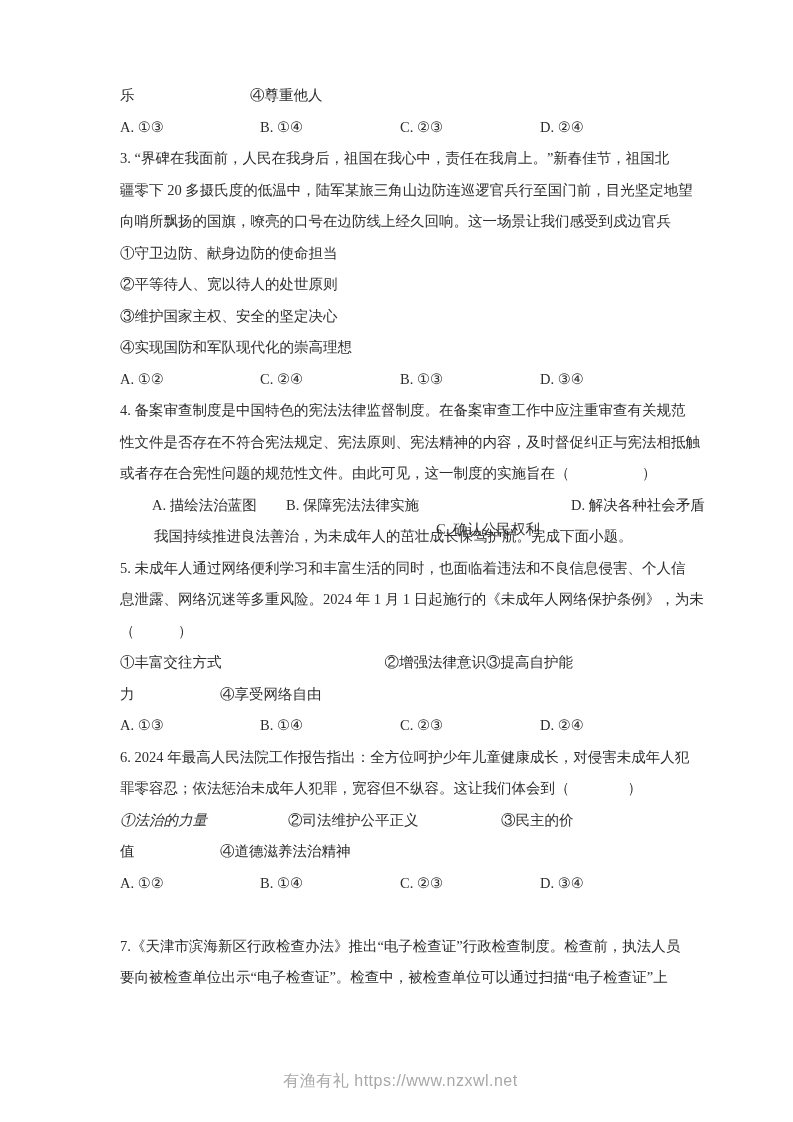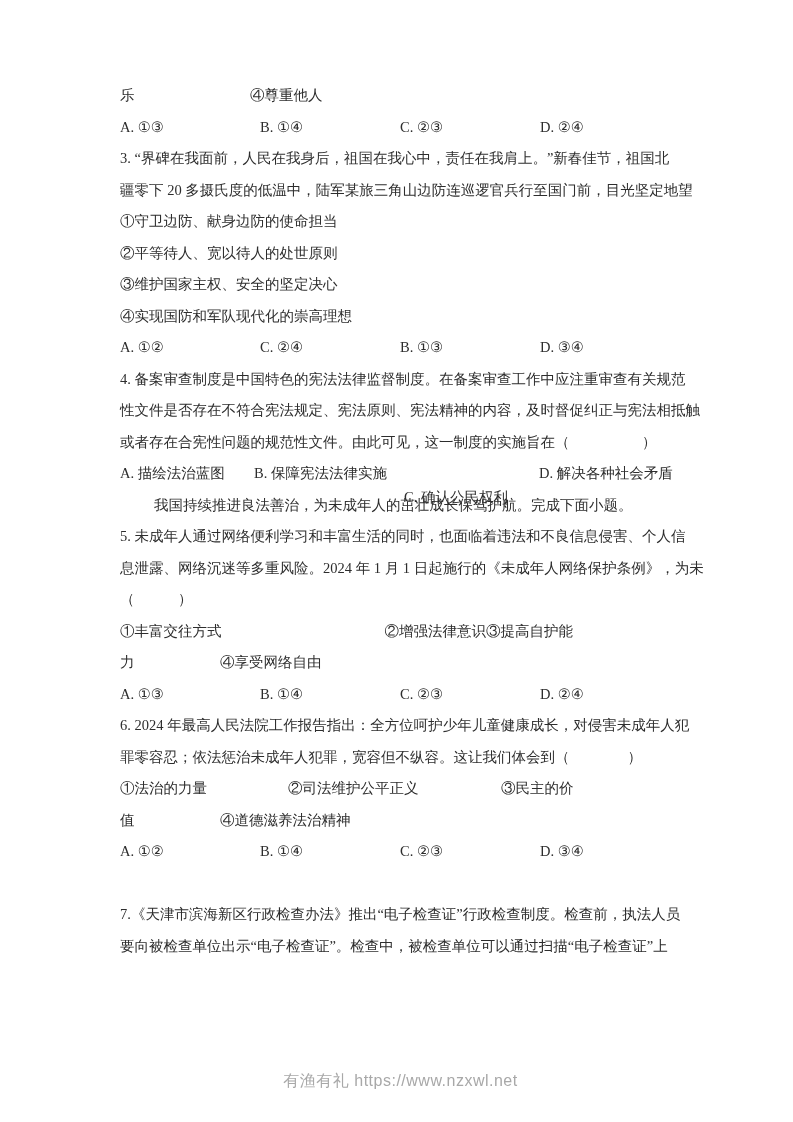--- a/index.html
+++ b/index.html
@@ -9,28 +9,28 @@
     font-family:"Liberation Serif","DejaVu Serif",serif;
     color:#2d2d2d;
     font-size:14.5px;
     position:relative;
     overflow:hidden;
   }
   .doc{padding:80px 80px 0 120px;}
   .line{height:31.5px;line-height:31.5px;white-space:nowrap;}
   .row{display:flex;}
   .opt{width:140px;flex:0 0 auto;}
-  .o4a{width:134px;flex:0 0 auto;}
+  .o4a{width:134px;flex:0 0 auto;margin-left:32px;}
   .o4b{width:150px;flex:0 0 auto;}
   .o4c{width:135px;flex:0 0 auto;margin-top:24px;}
   .c130{width:130px;flex:0 0 auto;}
   .c100{width:100px;flex:0 0 auto;}
   .q5i1{width:182px;flex:0 0 auto;}
   .q5i2{width:184px;flex:0 0 auto;text-align:right;}
-  .q6i1{width:168px;flex:0 0 auto;}
+  .q6i1{width:168px;flex:0 0 auto;font-style:italic;}
   .q6i2{width:213px;flex:0 0 auto;}
   .indent{padding-left:34px;}
   .footer{
     position:absolute;left:4px;bottom:30px;width:100%;
     text-align:center;
     font-family:"Liberation Sans","DejaVu Sans",sans-serif;
     font-size:16px;color:#a8a8a8;letter-spacing:0.5px;
   }
 </style>
 </head>
@@ -44,20 +44,21 @@
   </div>
   <div class="line row">
     <span class="opt">A. ①③</span>
     <span class="opt">B. ①④</span>
     <span class="opt">C. ②③</span>
     <span class="opt">D. ②④</span>
   </div>
 
   <div class="line">3. “界碑在我面前，人民在我身后，祖国在我心中，责任在我肩上。”新春佳节，祖国北</div>
   <div class="line">疆零下 20 多摄氏度的低温中，陆军某旅三角山边防连巡逻官兵行至国门前，目光坚定地望</div>
+  <div class="line">向哨所飘扬的国旗，嘹亮的口号在边防线上经久回响。这一场景让我们感受到戍边官兵</div>
   <div class="line">①守卫边防、献身边防的使命担当</div>
   <div class="line">②平等待人、宽以待人的处世原则</div>
   <div class="line">③维护国家主权、安全的坚定决心</div>
   <div class="line">④实现国防和军队现代化的崇高理想</div>
   <div class="line row">
     <span class="opt">A. ①②</span>
     <span class="opt">C. ②④</span>
     <span class="opt">B. ①③</span>
     <span class="opt">D. ③④</span>
   </div>

